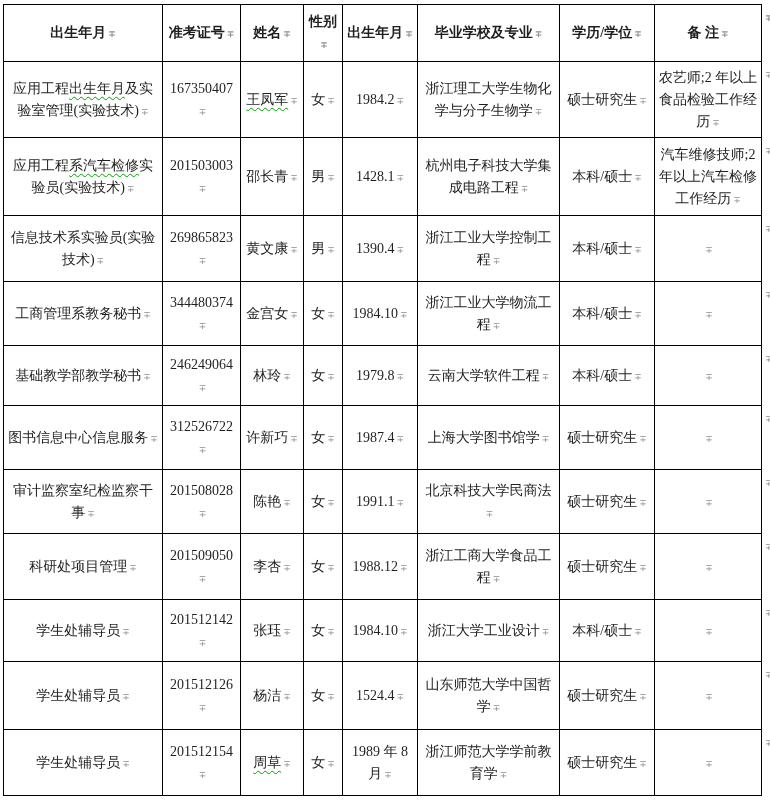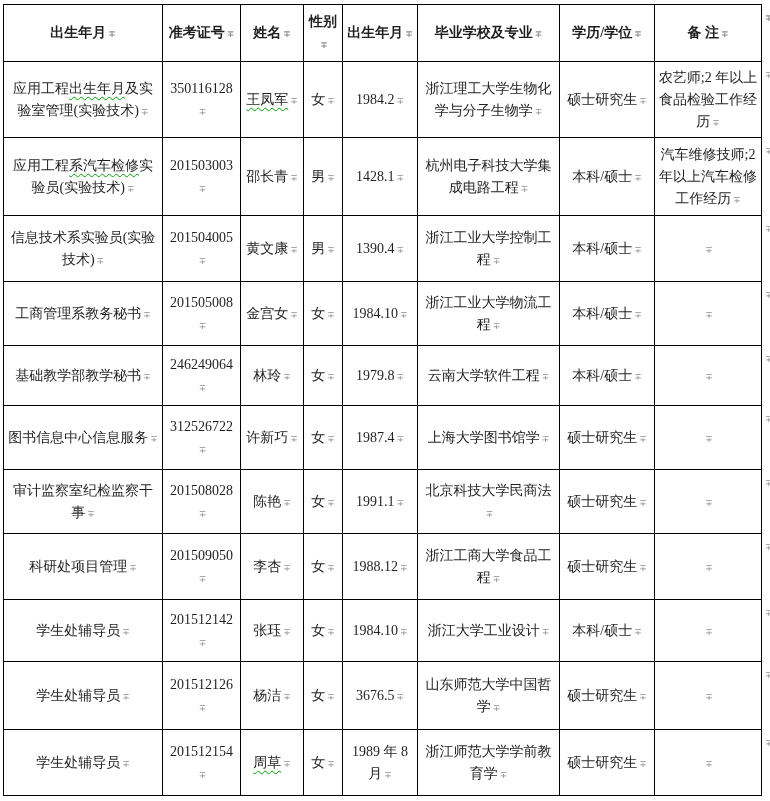--- a/index.html
+++ b/index.html
@@ -91,21 +91,21 @@
           <th><span>出生年月</span><span class="eom">∓</span></th>
           <th><span>毕业学校及专业</span><span class="eom">∓</span></th>
           <th><span>学历/学位</span><span class="eom">∓</span></th>
           <th><span>备  注</span><span class="eom">∓</span></th>
           <th class="ghost"><span class="eom">∓</span></th>
         </tr>
       </thead>
     <tbody>
         <tr style="height: 76px;">
           <td><span>应用工程<span class="squiggle">出生年月</span>及实验室管理(实验技术)</span><span class="eom">∓</span></td>
-          <td><span>350116128</span><span class="eom">∓</span></td>
+          <td><span>167350407</span><span class="eom">∓</span></td>
           <td><span><span class="squiggle">王凤军</span></span><span class="eom">∓</span></td>
           <td><span>女</span><span class="eom">∓</span></td>
           <td><span>1984.2</span><span class="eom">∓</span></td>
           <td><span>浙江理工大学生物化学与分子生物学</span><span class="eom">∓</span></td>
           <td><span>硕士研究生</span><span class="eom">∓</span></td>
           <td><span>农艺师;2 年以上食品检验工作经历</span><span class="eom">∓</span></td>
           <td class="ghost"><span class="eom">∓</span></td>
         </tr>
         <tr style="height: 78px;">
           <td><span>应用工程<span class="squiggle">系汽车检修</span>实验员(实验技术)</span><span class="eom">∓</span></td>
@@ -113,32 +113,32 @@
           <td><span>邵长青</span><span class="eom">∓</span></td>
           <td><span>男</span><span class="eom">∓</span></td>
           <td><span>1428.1</span><span class="eom">∓</span></td>
           <td><span>杭州电子科技大学集成电路工程</span><span class="eom">∓</span></td>
           <td><span>本科/硕士</span><span class="eom">∓</span></td>
           <td><span>汽车维修技师;2 年以上汽车检修工作经历</span><span class="eom">∓</span></td>
           <td class="ghost"><span class="eom">∓</span></td>
         </tr>
         <tr style="height: 66px;">
           <td><span>信息技术系实验员(实验技术)</span><span class="eom">∓</span></td>
-          <td><span>201504005</span><span class="eom">∓</span></td>
+          <td><span>269865823</span><span class="eom">∓</span></td>
           <td><span>黄文康</span><span class="eom">∓</span></td>
           <td><span>男</span><span class="eom">∓</span></td>
           <td><span>1390.4</span><span class="eom">∓</span></td>
           <td><span>浙江工业大学控制工程</span><span class="eom">∓</span></td>
           <td><span>本科/硕士</span><span class="eom">∓</span></td>
           <td><span class="eom">∓</span></td>
           <td class="ghost"><span class="eom">∓</span></td>
         </tr>
         <tr style="height: 64px;">
           <td><span>工商管理系教务秘书</span><span class="eom">∓</span></td>
-          <td><span>201505008</span><span class="eom">∓</span></td>
+          <td><span>344480374</span><span class="eom">∓</span></td>
           <td><span>金宫女</span><span class="eom">∓</span></td>
           <td><span>女</span><span class="eom">∓</span></td>
           <td><span>1984.10</span><span class="eom">∓</span></td>
           <td><span>浙江工业大学物流工程</span><span class="eom">∓</span></td>
           <td><span>本科/硕士</span><span class="eom">∓</span></td>
           <td><span class="eom">∓</span></td>
           <td class="ghost"><span class="eom">∓</span></td>
         </tr>
         <tr style="height: 60px;">
           <td><span>基础教学部教学秘书</span><span class="eom">∓</span></td>
@@ -193,21 +193,21 @@
           <td><span>浙江大学工业设计</span><span class="eom">∓</span></td>
           <td><span>本科/硕士</span><span class="eom">∓</span></td>
           <td><span class="eom">∓</span></td>
           <td class="ghost"><span class="eom">∓</span></td>
         </tr>
         <tr style="height: 68px;">
           <td><span>学生处辅导员</span><span class="eom">∓</span></td>
           <td><span>201512126</span><span class="eom">∓</span></td>
           <td><span>杨洁</span><span class="eom">∓</span></td>
           <td><span>女</span><span class="eom">∓</span></td>
-          <td><span>3676.5</span><span class="eom">∓</span></td>
+          <td><span>1524.4</span><span class="eom">∓</span></td>
           <td><span>山东师范大学中国哲学</span><span class="eom">∓</span></td>
           <td><span>硕士研究生</span><span class="eom">∓</span></td>
           <td><span class="eom">∓</span></td>
           <td class="ghost"><span class="eom">∓</span></td>
         </tr>
         <tr style="height: 66px;">
           <td><span>学生处辅导员</span><span class="eom">∓</span></td>
           <td><span>201512154</span><span class="eom">∓</span></td>
           <td><span><span class="squiggle">周草</span></span><span class="eom">∓</span></td>
           <td><span>女</span><span class="eom">∓</span></td>

